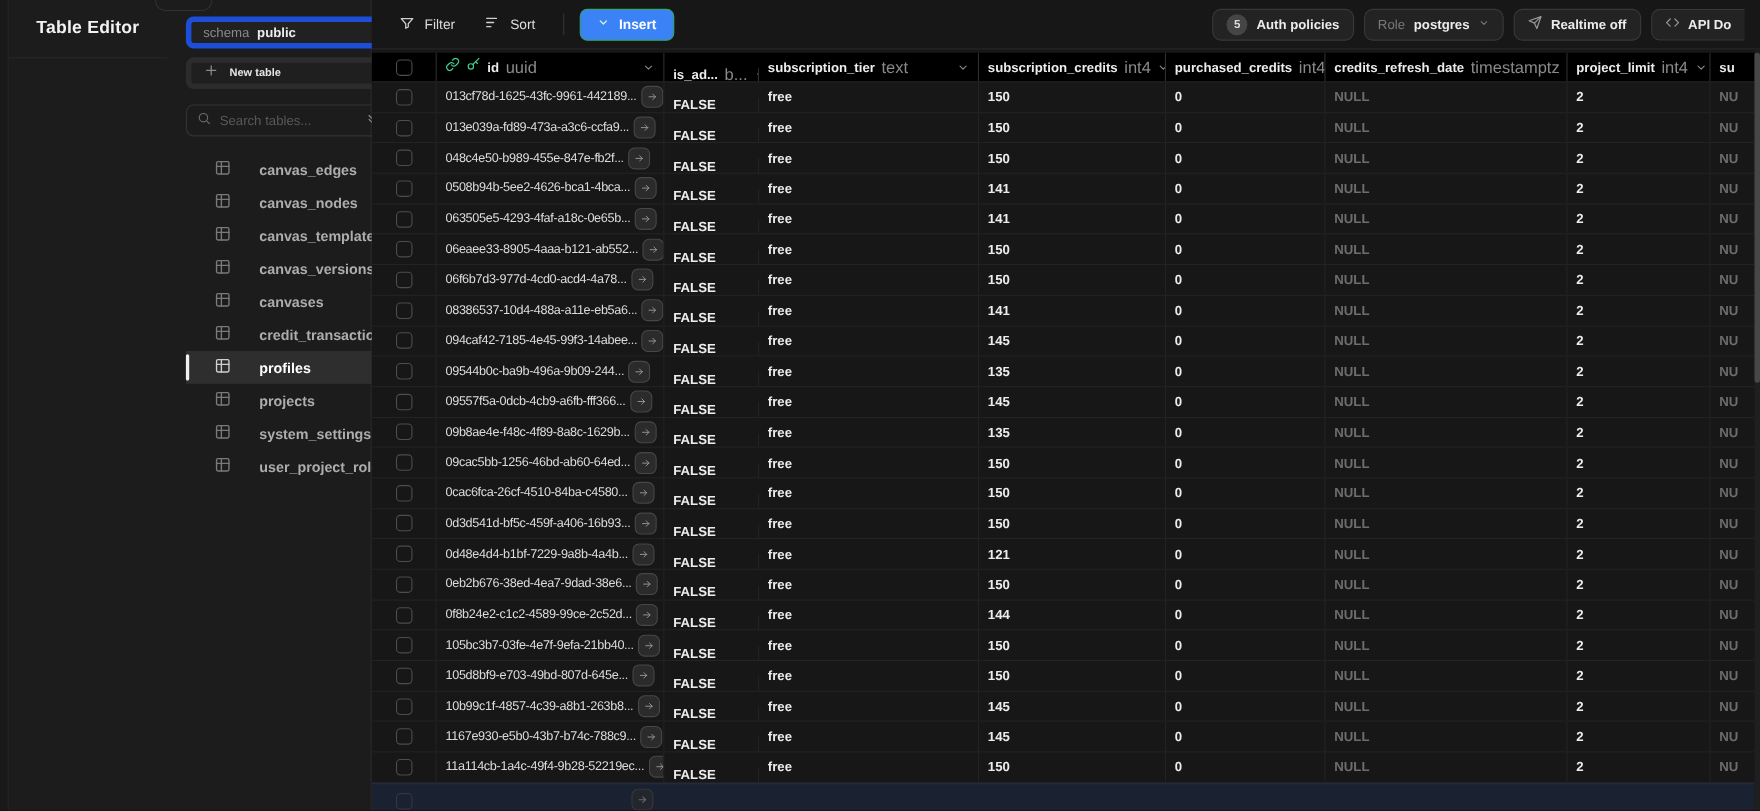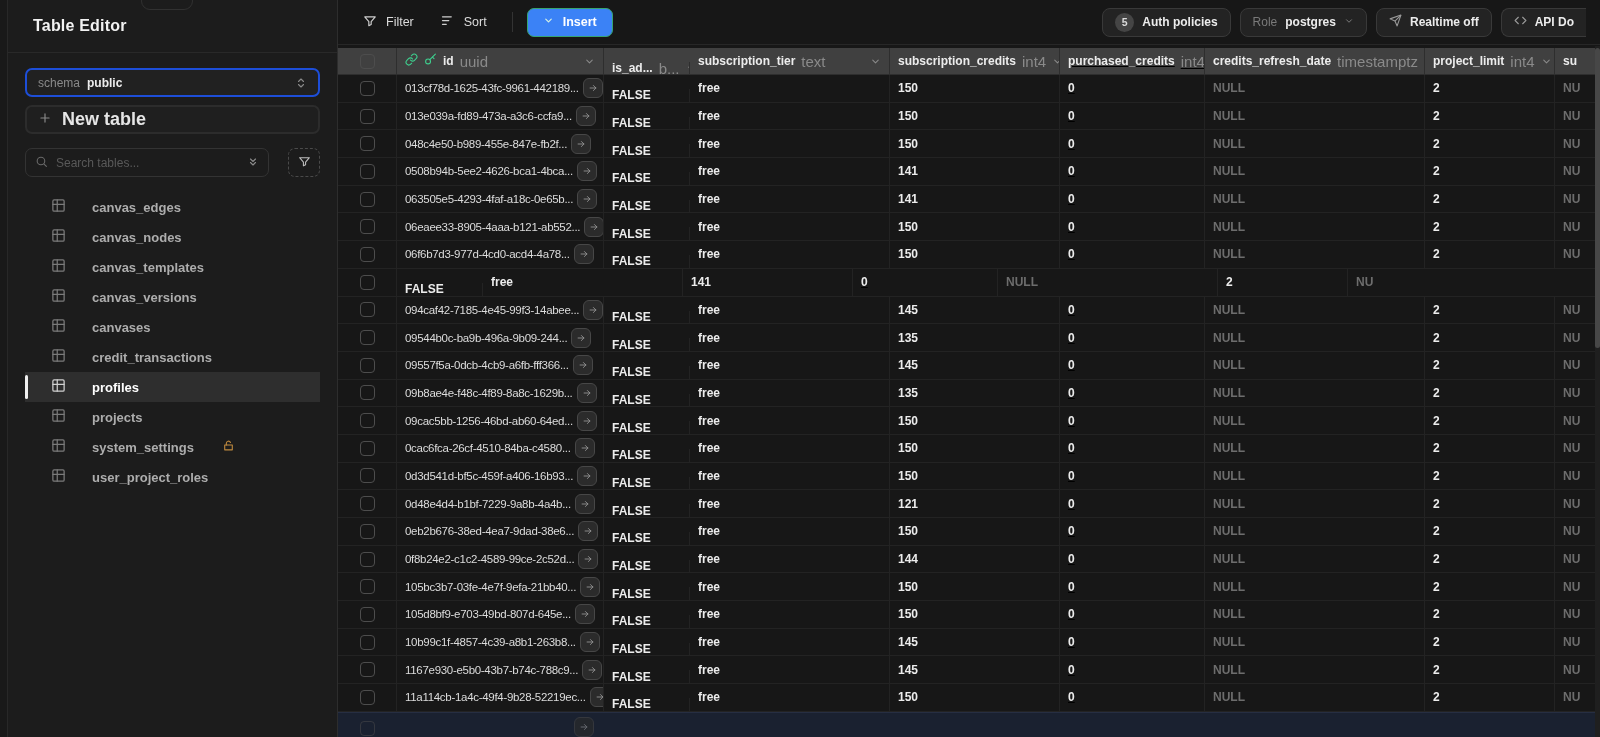--- a/index.html
+++ b/index.html
@@ -7,31 +7,31 @@
   .app { position:relative; width:1600px; height:737px; background:#171717; overflow:hidden; display:flex; }
 
   
   .rail { width:8px; background:#191919; border-right:1px solid #282828; }
 
   
   .top-pill { position:absolute; left:141px; top:-8px; width:52px; height:18px;
     border:1px solid #313131; border-radius:10px; background:#1c1c1c; z-index:5; }
 
   
-  .sidebar { width:330px; background:#1c1c1c; border-right:1px solid #2d2d2d; display:flex; flex-direction:column; }
+  .sidebar { width:330px; background:#1c1c1c; border-right:1px solid #2d2d2d; display:flex; }
   .sb-header { height:53px; flex:none; display:flex; align-items:center; padding:0 25px; border-bottom:1px solid #292929; }
   .sb-title { color:#f2f2f2; font-size:16px; font-weight:700; letter-spacing:.2px; }
   .sb-body { padding:15px 17px 0 17px; }
-  .select-row, .newtable-row { height:29px; background:#212121; border:2px solid #1d4ed8; border-radius:7px;
+  .select-row, .newtable-row { height:29px; background:#212121; border:5px solid #1d4ed8; border-radius:7px;
     display:flex; align-items:center; padding:0 11px; margin-bottom:8px; }
   .select-label { color:#8a8a8a; font-size:12px; margin-right:7px; }
   .select-value { color:#ececec; font-size:12px; font-weight:700; }
   .icon-right { margin-left:auto; display:flex; align-items:center; }
   .newtable-row { background:#1f1f1f; border-color:#2c2c2c; gap:10px; }
-  .newtable-label { color:#e6e6e6; font-size:18px; font-weight:700; }
+  .newtable-label { color:#e6e6e6; font-size:10px; font-weight:700; }
   .search-wrap { display:flex; gap:19px; margin-top:14px; }
   .search-box { flex:1; height:29px; border:1px solid #333; border-radius:7px; display:flex; align-items:center; gap:8px; padding:0 9px; }
   .search-ph { color:#595959; font-size:12px; flex:1; }
   .filter-btn { width:32px; height:29px; border:1px dashed #4a4a4a; border-radius:7px; display:flex; align-items:center; justify-content:center; }
   .table-list { margin-top:15px; }
   .tbl-item { height:30px; display:flex; align-items:center; gap:26px; padding:0 26px; color:#adadad;
     font-size:13px; font-weight:600; position:relative; cursor:pointer; }
   .tbl-item.selected { background:#2e2e2e; color:#fff; }
   .tbl-item.selected::before { content:""; position:absolute; left:0; top:3px; bottom:3px; width:3px; background:#f0f0f0; border-radius:2px; }
   .tbl-item svg { flex:none; }
@@ -47,39 +47,39 @@
   .tb-right { margin-left:auto; display:flex; align-items:center; gap:9px; }
   .pill-btn { height:29px; background:#232323; border:1px solid #393939; border-radius:8px; display:flex;
     align-items:center; gap:8px; padding:0 12px; color:#ececec; font-size:12px; font-weight:700; white-space:nowrap; cursor:pointer; }
   .pill-badge { width:19px; height:19px; border-radius:50%; background:#454545; color:#dcdcdc; font-size:10.5px;
     font-weight:700; display:flex; align-items:center; justify-content:center; }
   .pill-dim { color:#7a7a7a; font-weight:400; }
   .pill-api { border-right:none; border-radius:8px 0 0 8px; }
 
   
   .grid { flex:1; position:relative; margin-right:5px; }
-  .grid-header { display:flex; height:27px; background:#404040; border-bottom:1px solid #2e2e2e; margin-top:3px;text-align:right; }
+  .grid-header { display:flex; height:27px; background:#000000; border-bottom:1px solid #2e2e2e; margin-top:3px;text-align:right; }
   .hcell { display:flex; align-items:center; gap:6px; padding:0 8px; border-right:1px solid #2e2e2e; overflow:hidden; }
   .hname { color:#ececec; font-size:12px; font-weight:700; white-space:nowrap; }
   .htype { color:#8a8a8a; font-size:15px; white-space:nowrap; }
   .hchev { margin-left:auto; flex:none; display:flex; }
   .grid-row { display:flex; height:27.7px; border-bottom:1px solid #232323; }
   .cell { display:flex; align-items:center; padding:0 8px; border-right:1px solid #232323; overflow:hidden; white-space:nowrap; }
   .checkbox { width:15px; height:15px; border:1.5px solid #4d4d4d; border-radius:4px; background:transparent; flex:none; cursor:pointer; }
   .c-check { justify-content:center; }
   .uuid-txt { color:#dcdcdc; font-size:11.5px; letter-spacing:-0.3px; }
   .expand-btn { width:20px; height:20px; flex:none; background:#2b2b2b; border:1px solid #474747; border-radius:6px;
     display:flex; align-items:center; justify-content:center; margin-left:4px; cursor:pointer; }
   .tail-frag { color:#d6d6d6; font-size:11.5px; font-weight:700; margin-left:4px; overflow:hidden; flex:1; }
   .v-bold { color:#ececec; font-size:12px; font-weight:700; }
   .v-null { color:#6d6d6d; font-size:12px; font-weight:600; }
 
   
   .w0{width:59px;flex:none;} .w1{width:207px;flex:none;} .w2{width:86px;flex:none;margin-top:14px;} .w3{width:200px;flex:none;}
-  .w4{width:170px;flex:none;} .w5{width:145px;flex:none;text-decoration:underline;} .w6{width:220px;flex:none;} .w7{width:130px;flex:none;}
+  .w4{width:170px;flex:none;} .w5{width:145px;flex:none;} .w6{width:220px;flex:none;} .w7{width:130px;flex:none;}
   .w8{flex:1;border-right:none;}
 
   .partial-row { position:absolute; left:0; right:0; bottom:0; height:25px; background:#1a2130; border-top:1px solid #262e42; overflow:hidden; display:flex; }
   .partial-row .expand-btn { margin-top:3px; }
 
   .vscroll { position:absolute; right:0; top:46px; bottom:0; width:5px; background:#1f1f1f; }
   .vscroll-thumb { position:absolute; top:2px; width:5px; height:300px; background:#474747; border-radius:3px; }
 </style>
 </head>
 <body>
@@ -627,20 +627,30 @@
               <span class="v-bold">2</span>
             </div>
             <div class="cell w8">
               <span class="v-null">NU</span>
             </div>
           </div>
           <div class="grid-row">
             <div class="cell w0 c-check">
               <span class="checkbox"></span>
             </div>
+            <div class="cell w1">
+              <span class="uuid-txt">08386537-10d4-488a-a11e-eb5a6...</span>
+              <span class="expand-btn">
+                <svg width="10" height="10" viewBox="0 0 24 24" fill="none" stroke="#9a9a9a" stroke-width="2" stroke-linecap="round" stroke-linejoin="round">
+                  <path d="M5 12h14"></path>
+                  <path d="M13 6l6 6-6 6"></path>
+                </svg>
+              </span>
+              <span class="tail-frag">0</span>
+            </div>
             <div class="cell w2">
               <span class="v-bold">FALSE</span>
             </div>
             <div class="cell w3">
               <span class="v-bold">free</span>
             </div>
             <div class="cell w4">
               <span class="v-bold">141</span>
             </div>
             <div class="cell w5">

